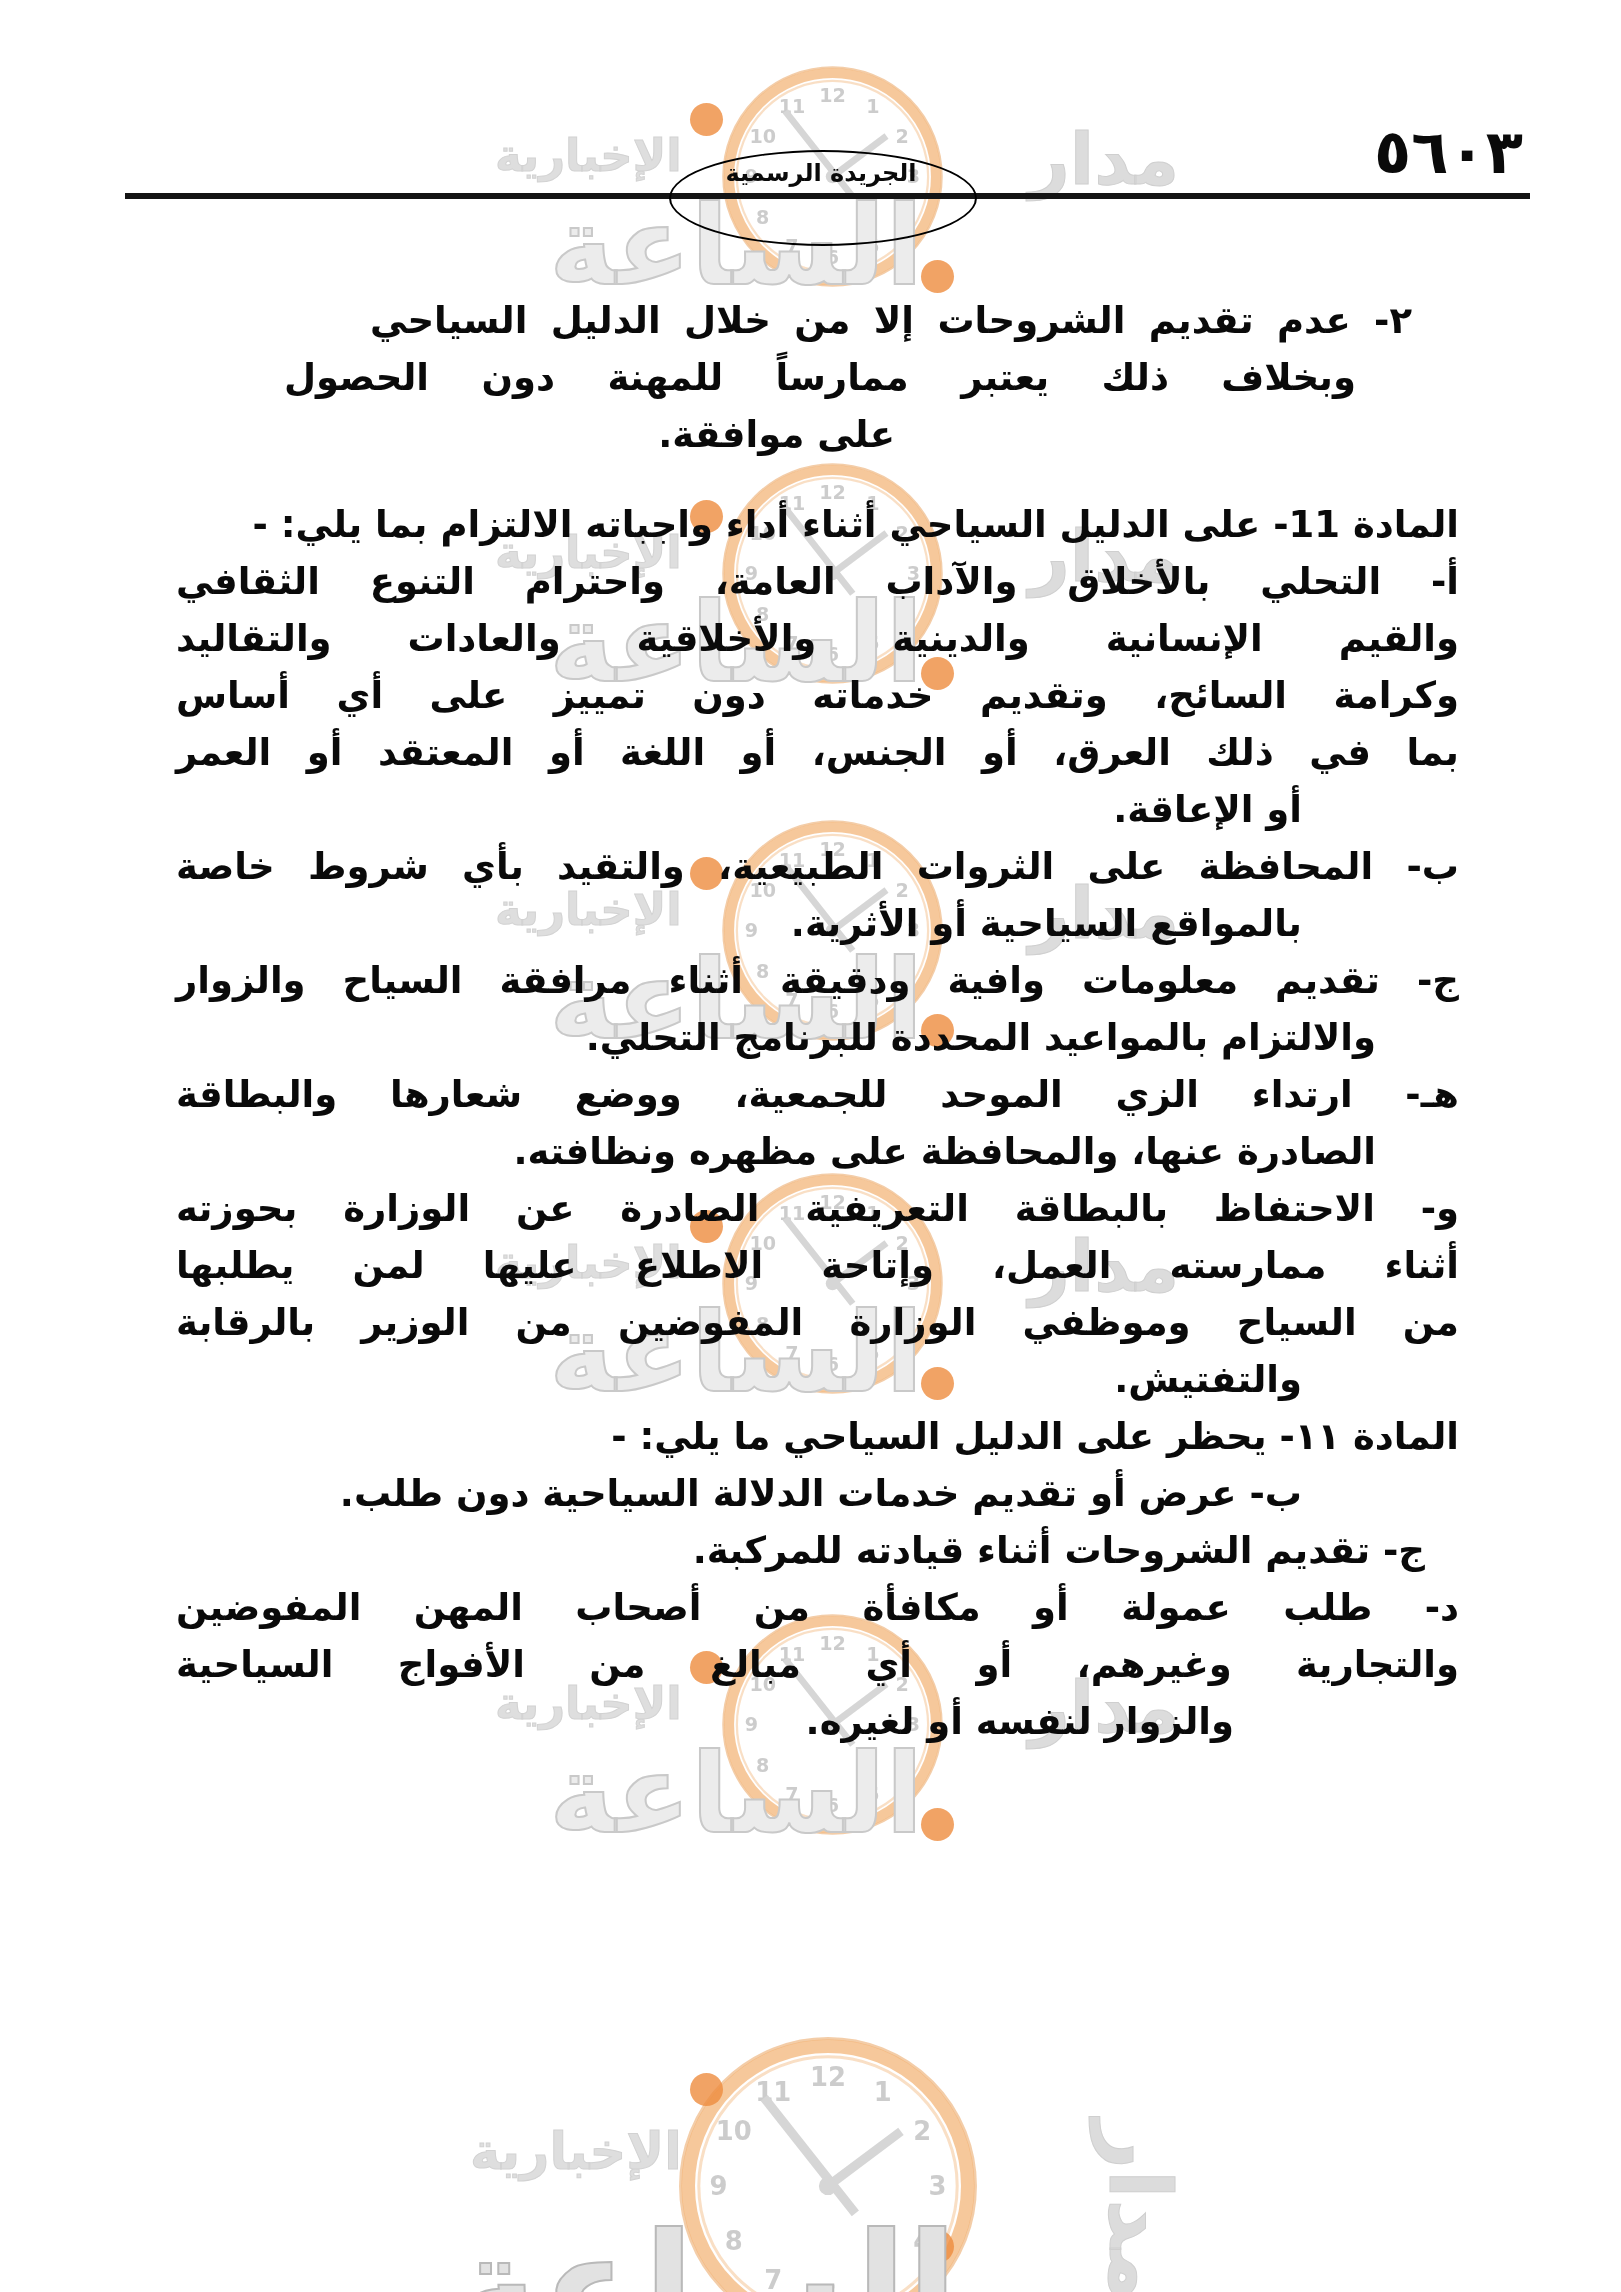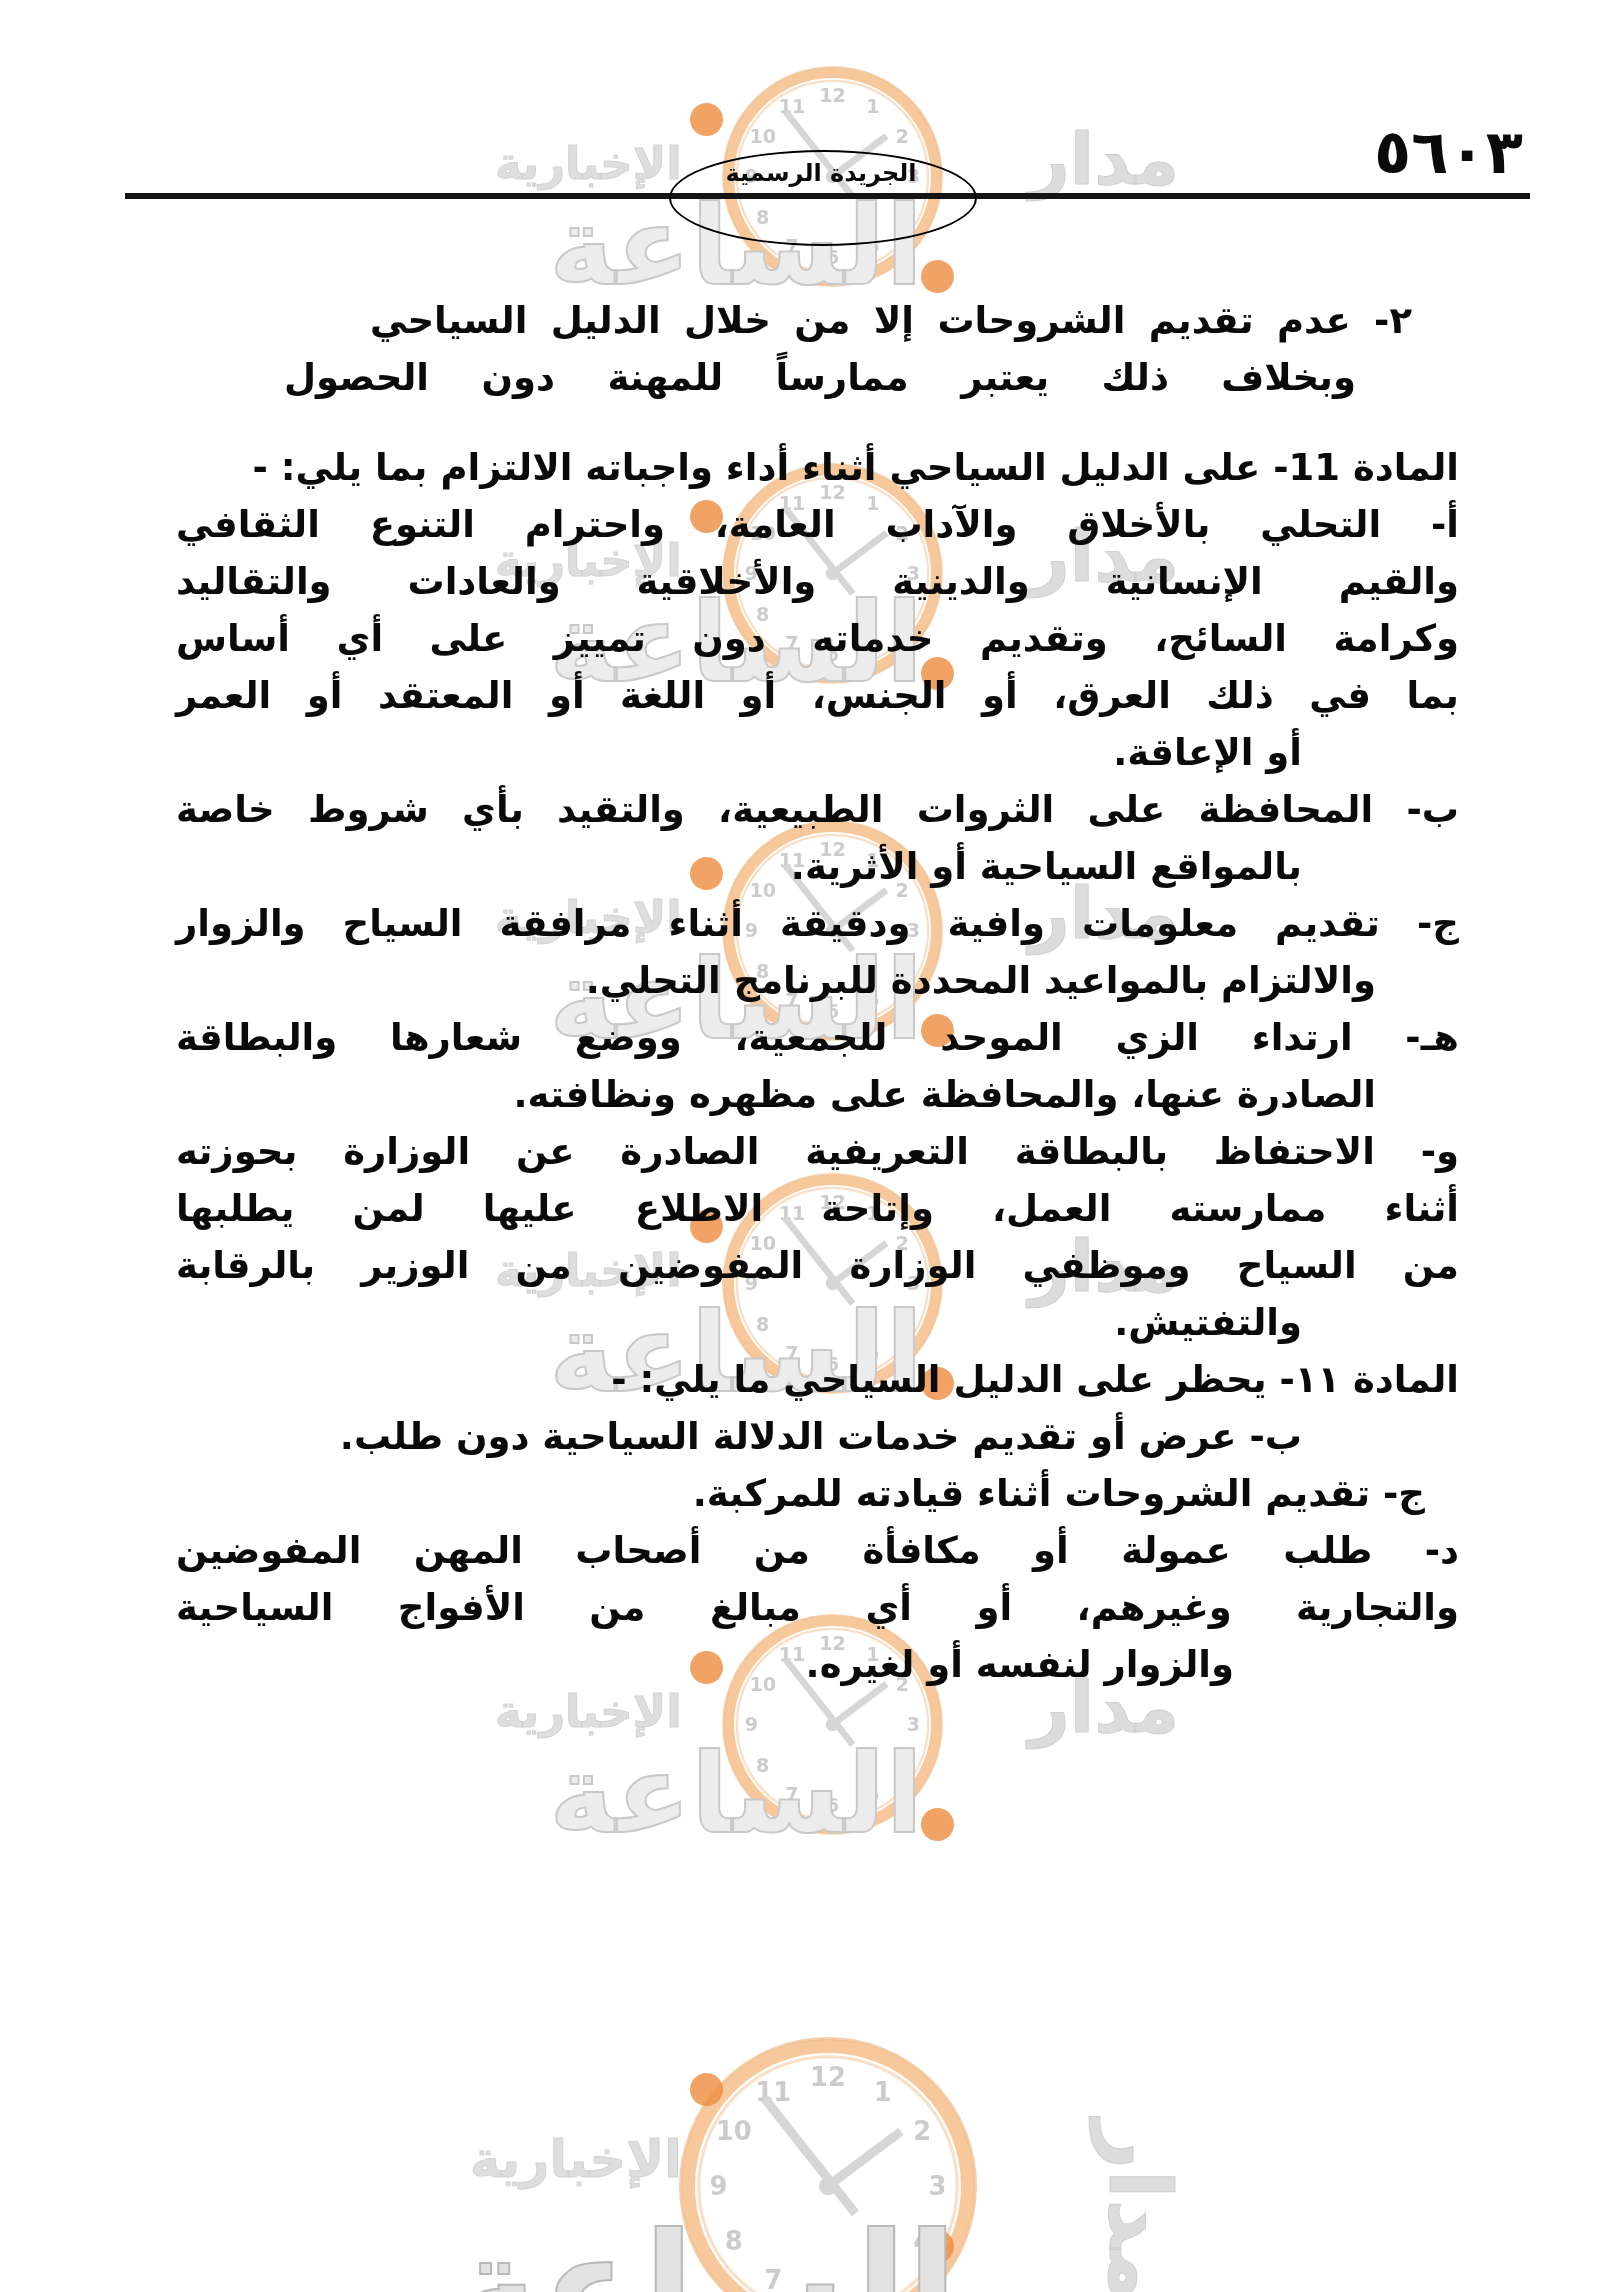--- a/index.html
+++ b/index.html
@@ -13,21 +13,21 @@
     font-family:"DejaVu Sans", sans-serif;
     font-weight:700;
     color:#0a0a0a;
   }
 
   
   .watermarks{position:absolute;inset:0;z-index:0;overflow:hidden;}
   .wm-tile{position:absolute;left:0;width:100%;height:0;overflow:visible;}
   .wm-clock{position:absolute;left:720px;top:0;width:225px;height:225px;opacity:.85;}
   .wm-madar{position:absolute;left:1029px;top:54px;font-size:71px;color:#dcdcdc;-webkit-text-stroke:1px #cfcfcf;}
-  .wm-sub{position:absolute;left:495px;top:65px;font-size:45px;color:#dedede;margin-top:8px;-webkit-text-stroke:1px #d2d2d2;}
+  .wm-sub{position:absolute;left:495px;top:65px;font-size:45px;color:#dedede;-webkit-text-stroke:1px #d2d2d2;}
   .wm-big{position:absolute;left:549px;top:118px;font-size:110px;color:#ececec;-webkit-text-stroke:2px #c9c9c9;}
   .wm-dot{position:absolute;width:33px;height:33px;border-radius:50%;background:#ee8c3e;opacity:.8;}
   .wm-dot.d1{left:690px;top:39px;}
   .wm-dot.d2{left:921px;top:196px;}
   .wm-lg .wm-clock{left:676px;width:304px;height:304px;}
   .wm-lg .wm-big{left:451px;top:167px;font-size:149px;color:#e2e2e2;-webkit-text-stroke:2px #b9b9b9;}
   .wm-lg .wm-madar{left:1049px;top:127px;font-size:86px;transform:rotate(90deg);}
   .wm-lg .wm-sub{left:470px;top:88px;font-size:51px;}
 
   
@@ -163,20 +163,21 @@
   <div class="page-number">٥٦٠٣</div>
   <div class="header-rule"></div>
   <div class="badge"></div>
   <div class="badge-title">الجريدة الرسمية</div>
 
   <div class="body-text">
 
     <div class="para p-clause2">
         <div class="line">٢- عدم تقديم الشروحات إلا من خلال الدليل السياحي</div>
         <div class="line">وبخلاف ذلك يعتبر ممارساً للمهنة دون الحصول</div>
+        <div class="line line-last">على موافقة.</div>
       </div>
 
     <div class="para a10-heading">
         <div class="line line-last">المادة 11- على الدليل السياحي أثناء أداء واجباته الالتزام بما يلي: -</div>
       </div>
     <div class="para lp160">
         <div class="line">أ- التحلي بالأخلاق والآداب العامة، واحترام التنوع الثقافي</div>
         <div class="line">والقيم الإنسانية والدينية والأخلاقية والعادات والتقاليد</div>
         <div class="line">وكرامة السائح، وتقديم خدماته دون تمييز على أي أساس</div>
         <div class="line">بما في ذلك العرق، أو الجنس، أو اللغة أو المعتقد أو العمر</div>

